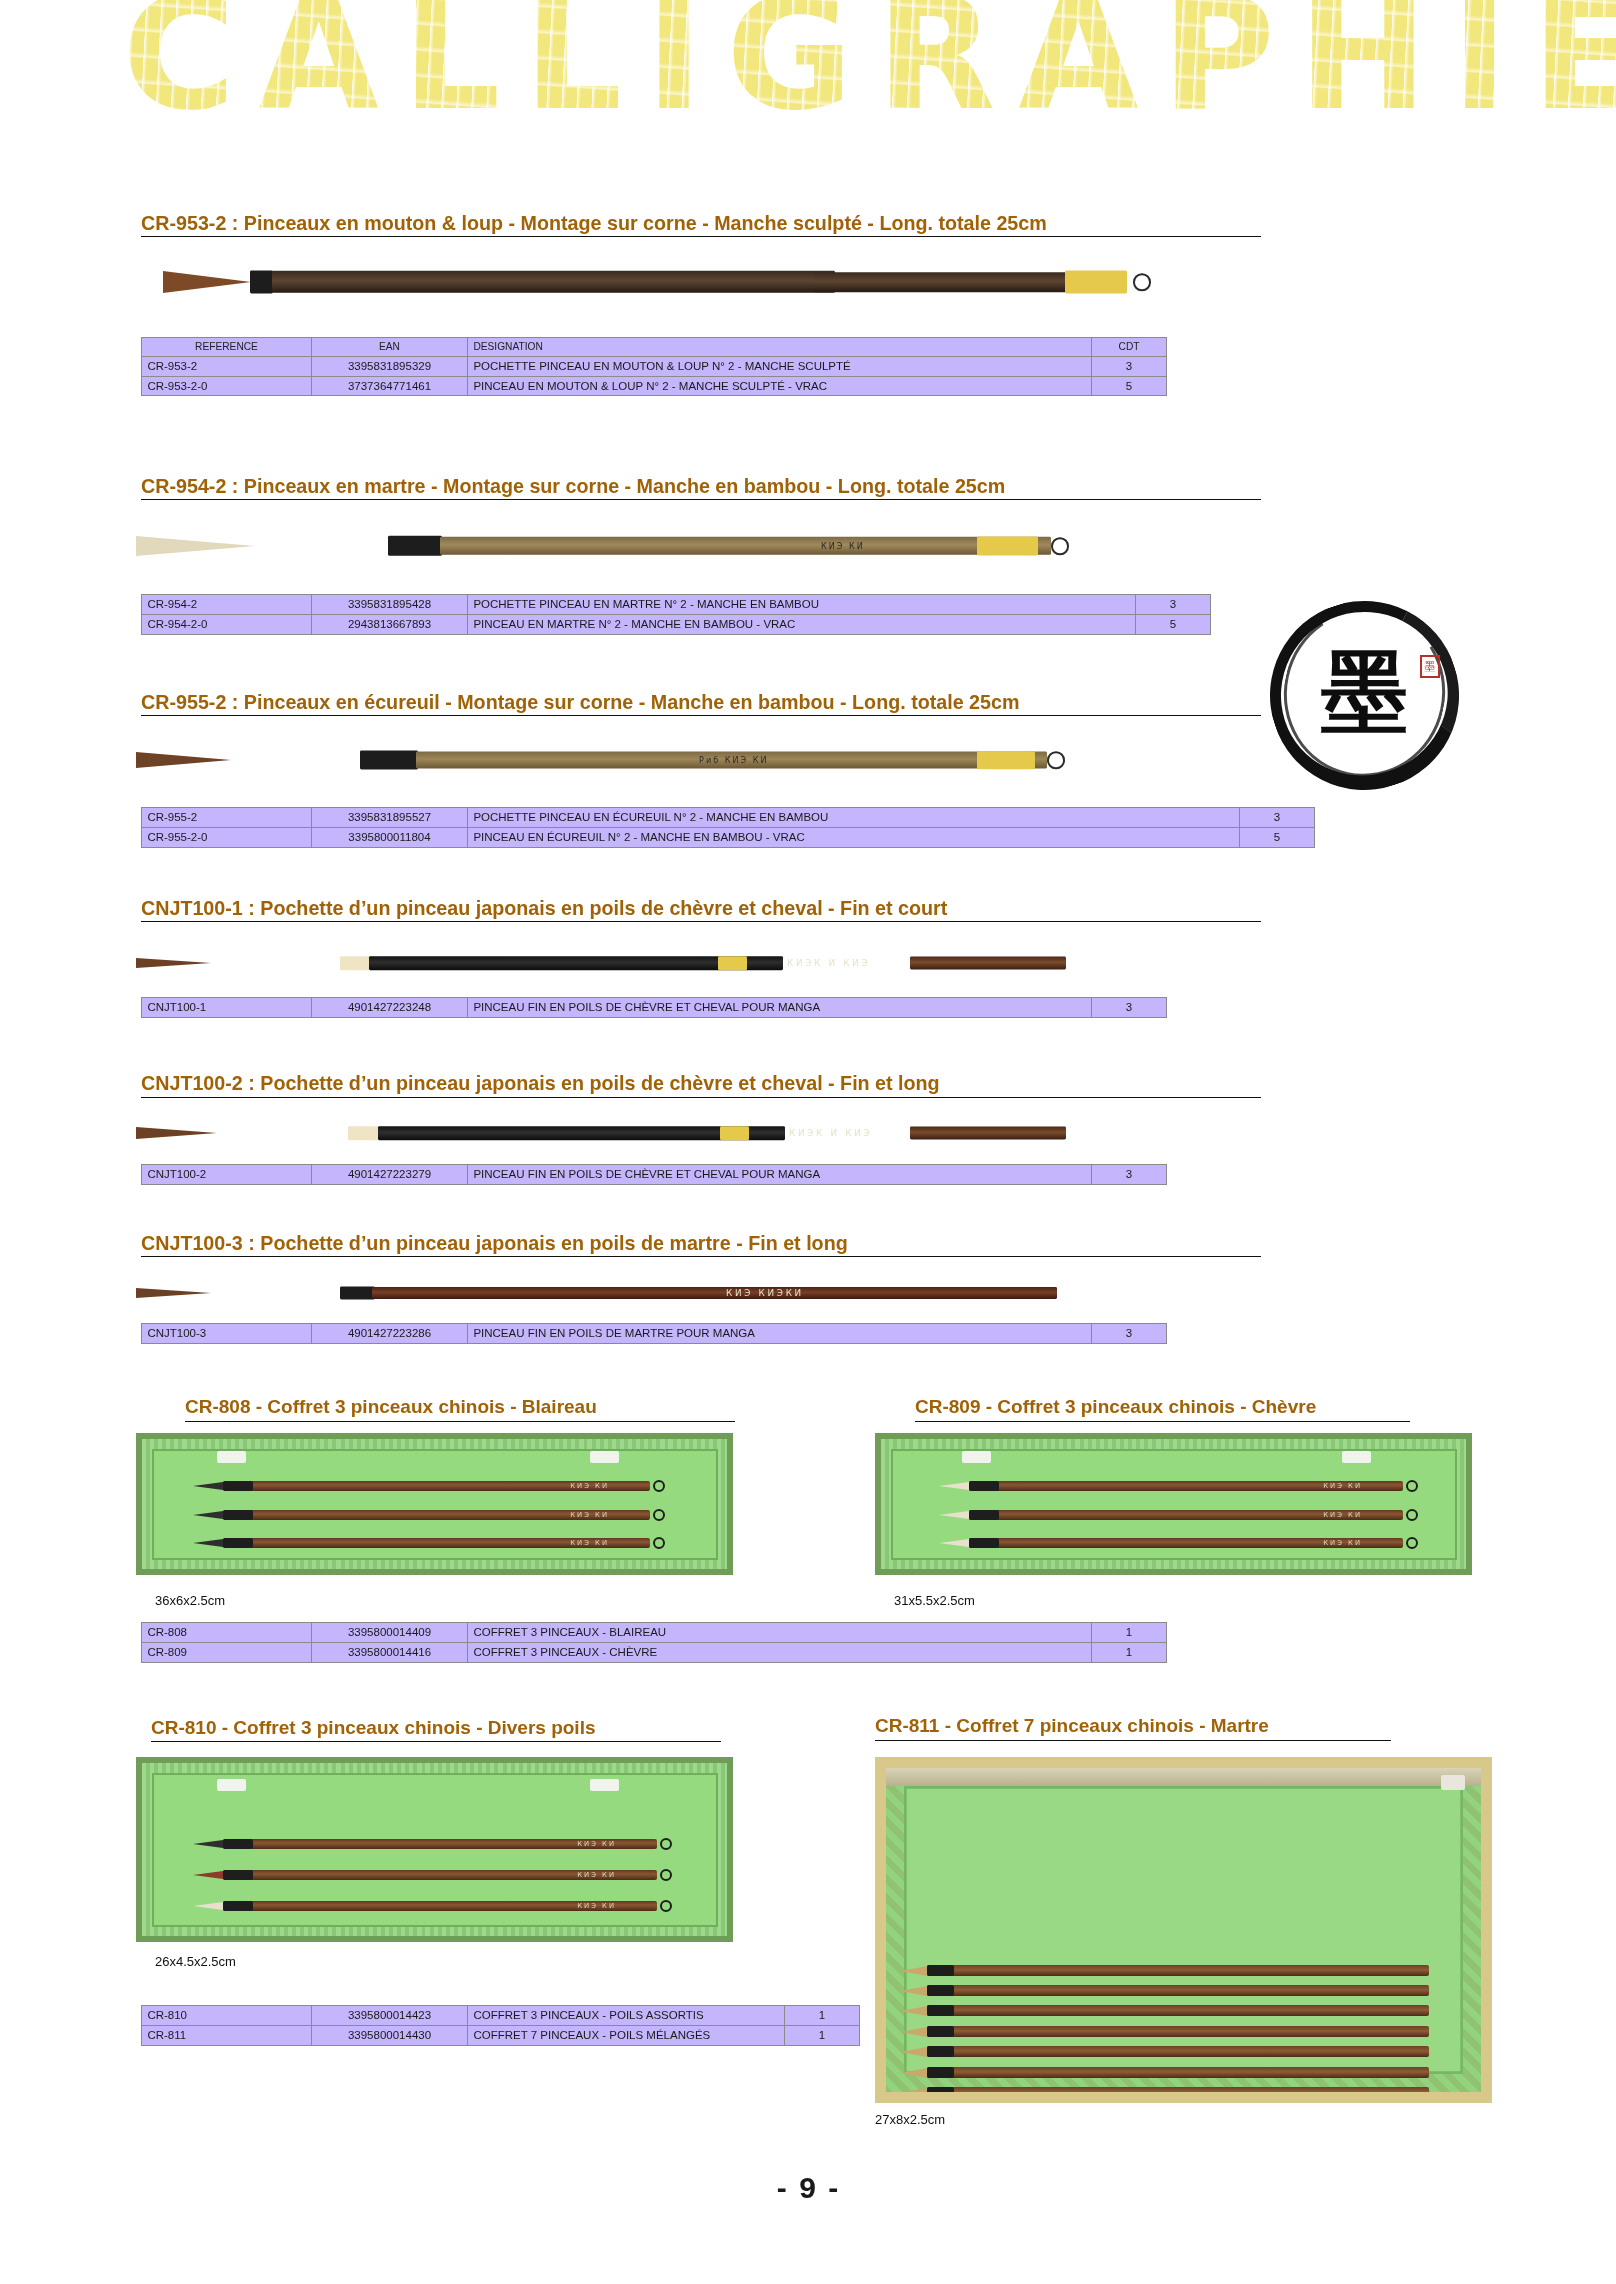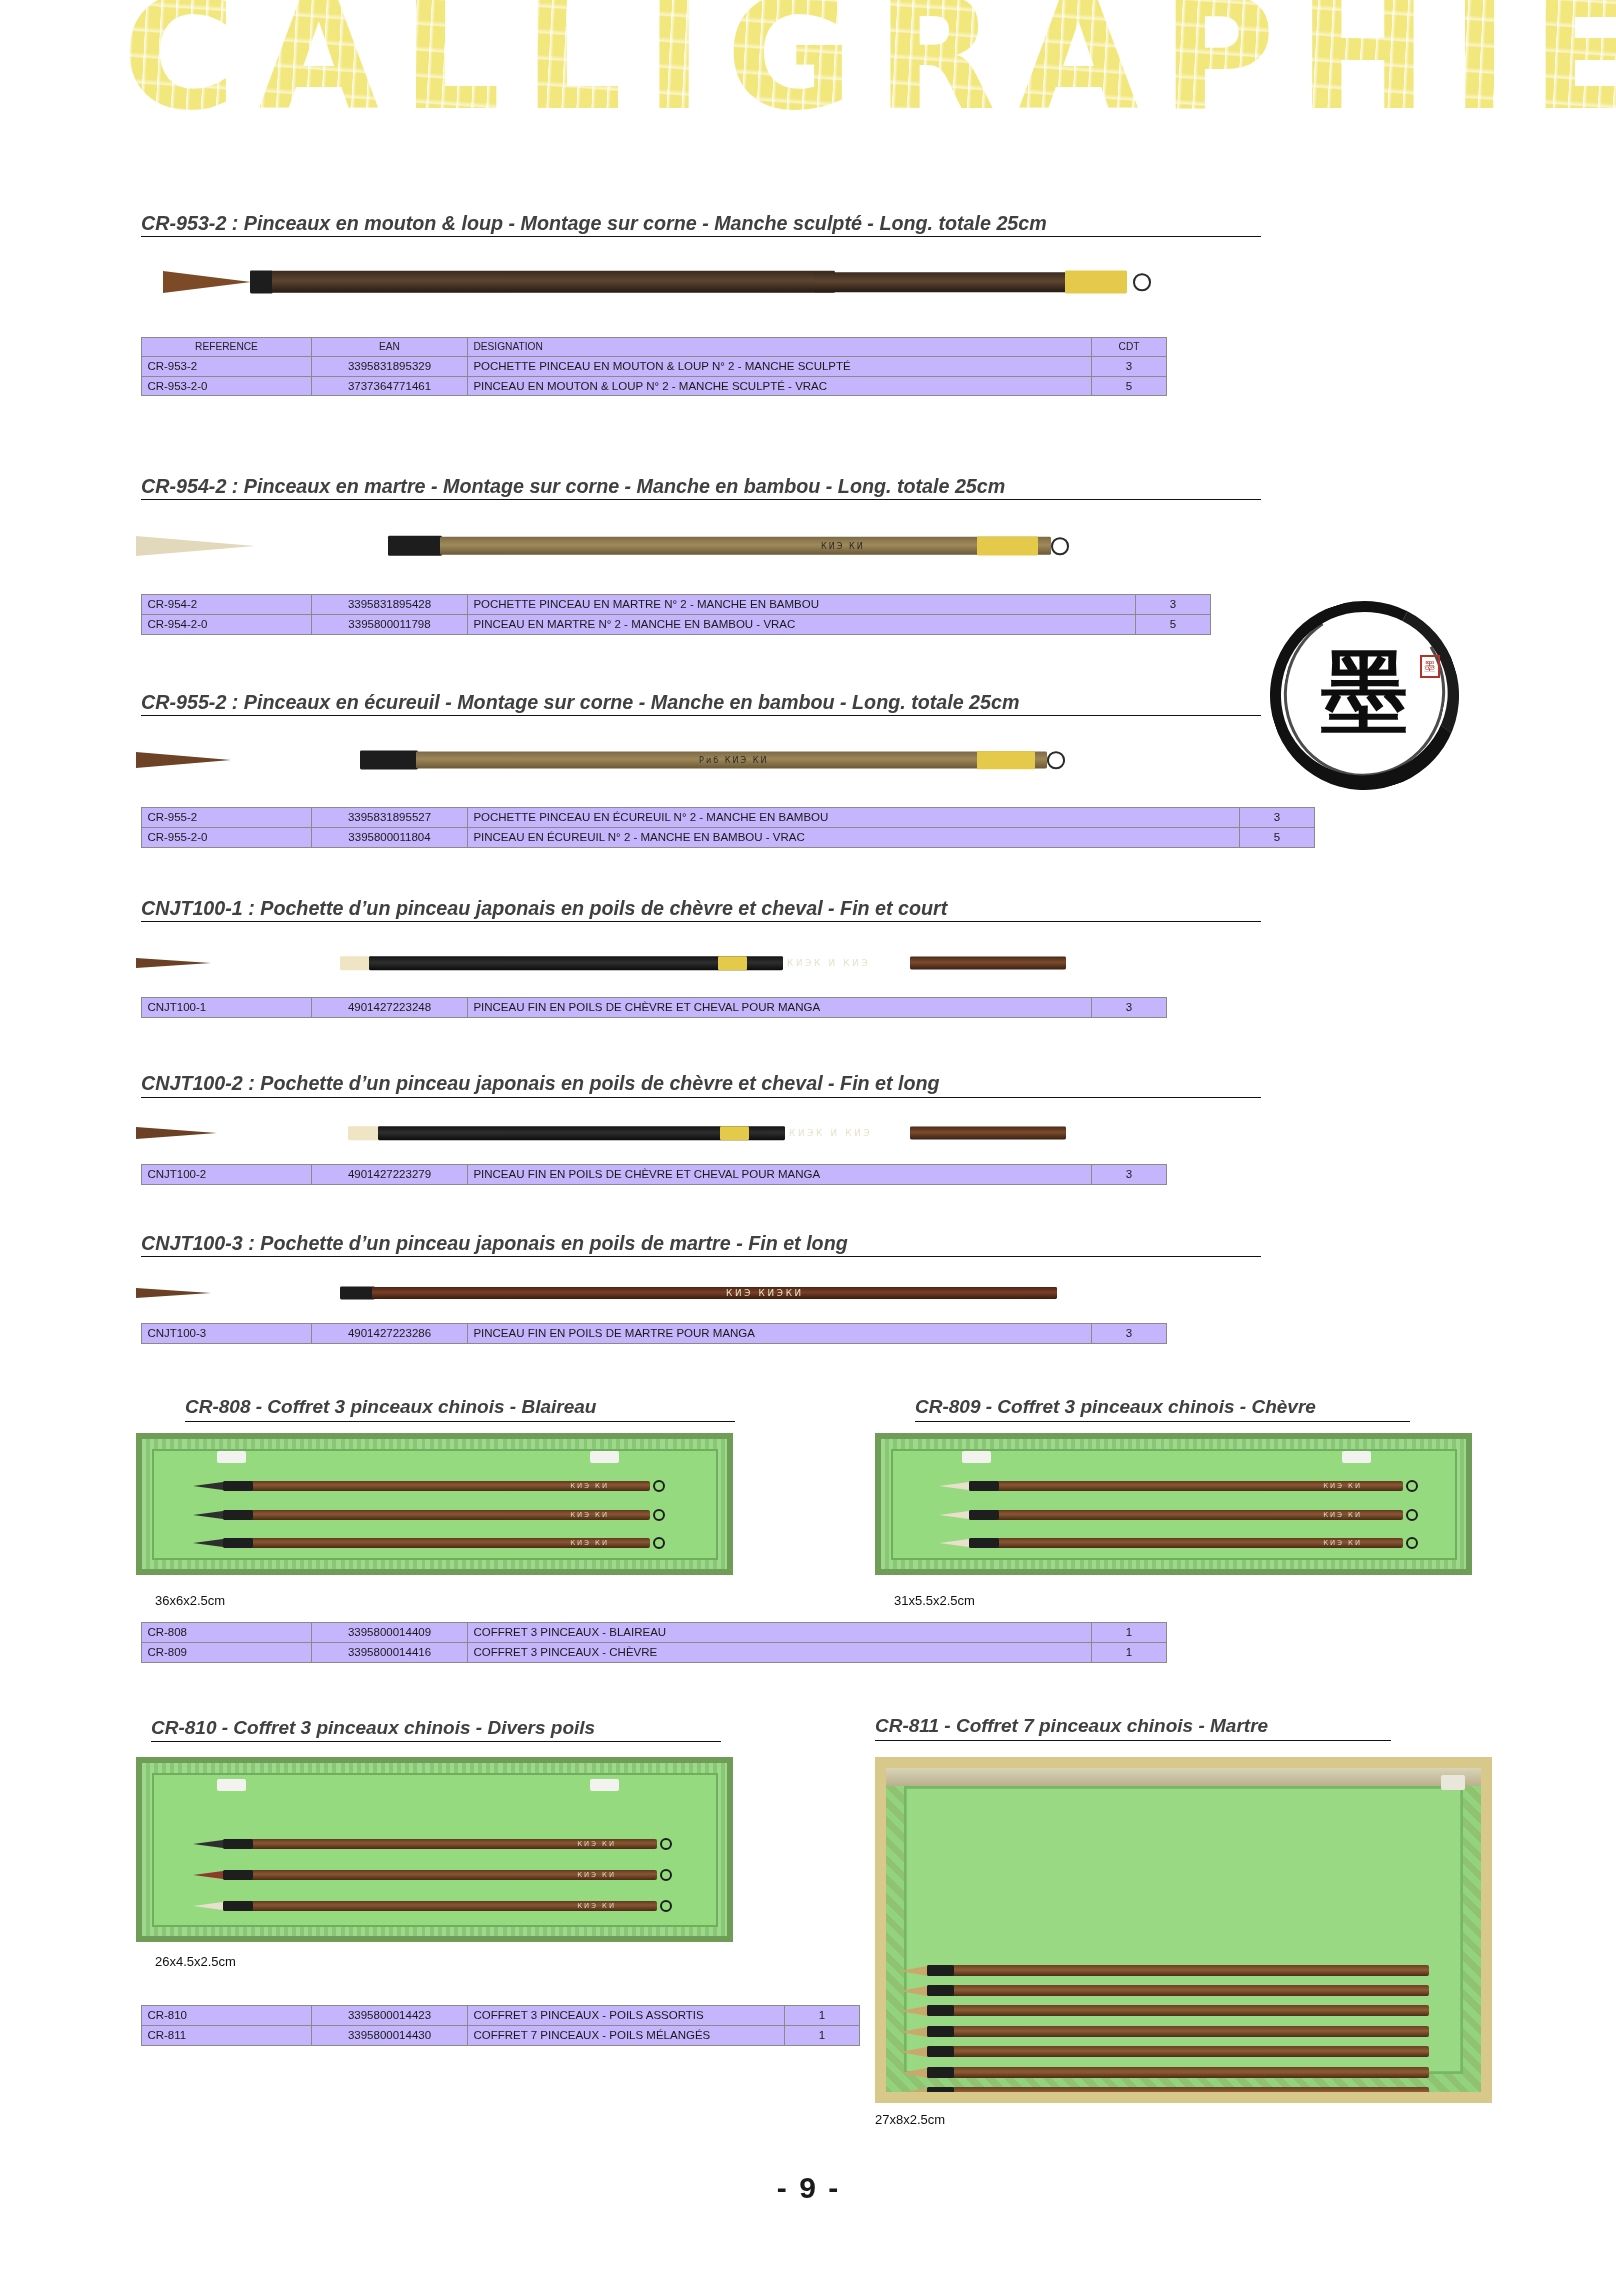--- a/index.html
+++ b/index.html
@@ -45,23 +45,22 @@
   }
 
   
   .page { position: absolute; top: 0; left: 0; width: 1617px; height: 2284px; }
 
   
   .sec-title {
     position: absolute;
     font-size: 19.7px;
     font-weight: bold;
-    color: #404040;
+    color: #a16207;
     white-space: nowrap;
-    font-style: italic;
   }
   .sec-rule {
     position: absolute;
     height: 1.4px;
     background: #111;
   }
 
   
   table.ref {
     position: absolute;
@@ -331,21 +330,21 @@
   <table class="ref" style="left:141px; top:594px; width:1070px;">
     <tbody>
         <tr>
       <td class="c-ref">CR-954-2</td>
       <td class="c-ean">3395831895428</td>
       <td class="c-des">POCHETTE PINCEAU EN MARTRE N° 2 - MANCHE EN BAMBOU</td>
       <td class="c-cdt">3</td>
     </tr>
     <tr>
       <td class="c-ref">CR-954-2-0</td>
-      <td class="c-ean">3395800011798</td>
+      <td class="c-ean">2943813667893</td>
       <td class="c-des">PINCEAU EN MARTRE N° 2 - MANCHE EN BAMBOU - VRAC</td>
       <td class="c-cdt">5</td>
     </tr>
   </tbody>
     </table>
 
   <div class="sec-title" style="left:141px; top:691px;">CR-955-2 : Pinceaux en écureuil - Montage sur corne - Manche en bambou - Long. totale 25cm</div>
   <div class="sec-rule" style="left:141px; top:715px; width:1120px;"></div>
 
   <div class="brush" style="left:136px; top:726px; width:909px; height:68px;">

